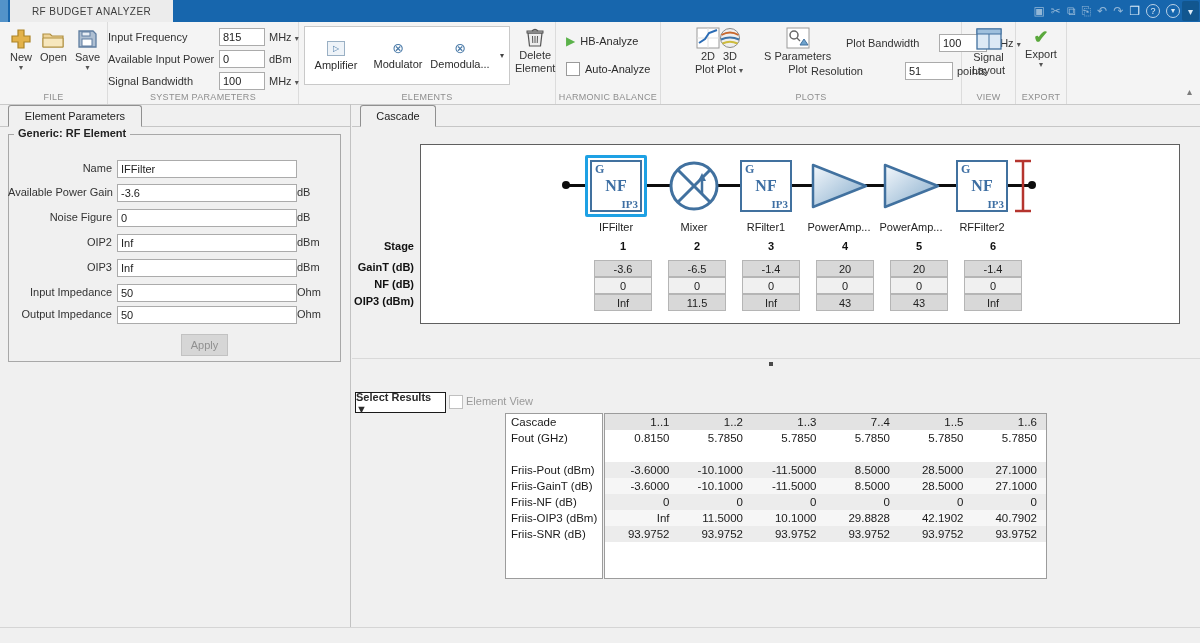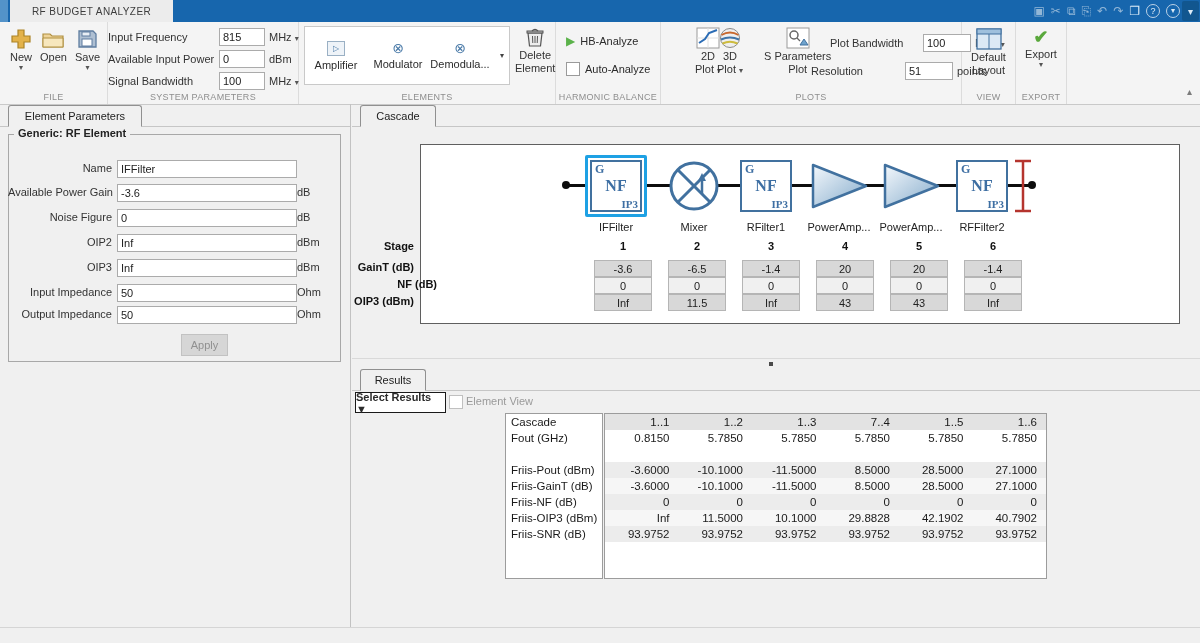--- a/index.html
+++ b/index.html
@@ -259,21 +259,21 @@
           <svg width="24" height="22" viewBox="0 0 24 22">
               <rect x="1" y="1" width="22" height="20" fill="#fff" stroke="#9a9a9a"></rect>
               <circle cx="8" cy="8" r="4" fill="none" stroke="#666" stroke-width="1.5"></circle>
               <line x1="11" y1="11" x2="14" y2="14" stroke="#666" stroke-width="1.3"></line>
               <path d="M14 18 l4 -6 l4 6 z" fill="#6fa3cd" stroke="#41719f"></path>
             </svg>
         </span>
         <span class="lbl">S Parameters</span>
         <span class="lbl">Plot</span>
       </div>
-      <div class="fldrow" style="left:134px;top:12px;padding-left:35px;">
+      <div class="fldrow" style="left:150px;top:12px;padding-left:35px;">
         <span class="flbl" style="width:90px">Plot Bandwidth</span>
         <input class="rinput" style="width: 40px; margin-left: 3px;" value="100">
         <span class="unit"><span>MHz</span> <span class="dd">▾</span></span>
       </div>
       <div class="fldrow" style="left:150px;top:40px;">
         <span class="flbl" style="width:90px">Resolution</span>
         <input class="rinput" style="width: 40px; margin-left: 4px;" value="51">
         <span class="unit">points</span>
       </div>
       <div class="rsec-label">PLOTS</div>
@@ -281,21 +281,21 @@
 
     <div class="rsec" style="width:53px">
       <div class="rbtn" style="padding-top:6px;">
         <span class="ric">
           <svg width="26" height="22" viewBox="0 0 26 22">
               <rect x="1" y="1" width="24" height="20" fill="#dce9f5" stroke="#41719f" stroke-width="1.3"></rect>
               <rect x="1" y="1" width="24" height="5" fill="#9fc0dd" stroke="#41719f"></rect>
               <line x1="13" y1="6" x2="13" y2="21" stroke="#41719f"></line>
             </svg>
         </span>
-        <span class="lbl">Default</span>
+        <span class="lbl">Signal</span>
         <span class="lbl">Layout</span>
       </div>
       <div class="rsec-label">VIEW</div>
     </div>
 
     <div class="rsec" style="width:50px">
       <div class="rbtn" style="padding-top:5px;">
         <span style="color:#5aa83c;font-size:18px;font-weight:bold;line-height:20px;">✔</span>
         <span class="lbl">Export</span>
         <span class="dd">▾</span>
@@ -398,21 +398,21 @@
     <svg width="26" height="62">
       <line x1="13" y1="6" x2="13" y2="56" stroke="#b5342e" stroke-width="2.5"></line>
       <line x1="5" y1="6" x2="21" y2="6" stroke="#b5342e" stroke-width="2.5"></line>
       <line x1="5" y1="56" x2="21" y2="56" stroke="#b5342e" stroke-width="2.5"></line>
     </svg>
   </div>
   <div class="port" style="left:1028px;top:181px;"></div>
 
   <div class="stg-lbl" style="top:240px;">Stage</div>
   <div class="stg-lbl" style="top:261px;">GainT (dB)</div>
-  <div class="stg-lbl" style="top:278px;margin-left:23px;">NF (dB)</div>
+  <div class="stg-lbl" style="top:278px;">NF (dB)</div>
   <div class="stg-lbl" style="top:295px;">OIP3 (dBm)</div>
 
   <div class="stgrow" style="top:240px;">
     <div class="stgnum">1</div>
     <div class="stgnum">2</div>
     <div class="stgnum">3</div>
     <div class="stgnum">4</div>
     <div class="stgnum">5</div>
     <div class="stgnum">6</div>
   </div>
@@ -437,23 +437,20 @@
     <div class="stgcell" style="background:#d8d8d8">11.5</div>
     <div class="stgcell" style="background:#d8d8d8">Inf</div>
     <div class="stgcell" style="background:#d8d8d8">43</div>
     <div class="stgcell" style="background:#d8d8d8">43</div>
     <div class="stgcell" style="background:#d8d8d8">Inf</div>
   </div>
 
   <div class="hsplit" style="top:358px;"></div>
   <div class="grip"></div>
 
-  <div class="tabbar" style="left:352px;top:368px;width:848px;">
-    <div class="tab" style="left:8px;width:64px;">Results</div>
-  </div>
 
   <div class="selresults">Select Results ▼</div>
   <span class="chk abs" style="left:449px;top:395px;border-color:#c0c0c0;"></span>
   <div class="cmp-lbl">Element View</div>
 
   <div class="resbox r-lblcol" style="left:505px;top:413px;width:96px;height:164px;">
     <div class="r-row">Cascade</div>
     <div class="r-row">Fout (GHz)</div>
     <div class="r-row"></div>
     <div class="r-row">Friis-Pout (dBm)</div>

